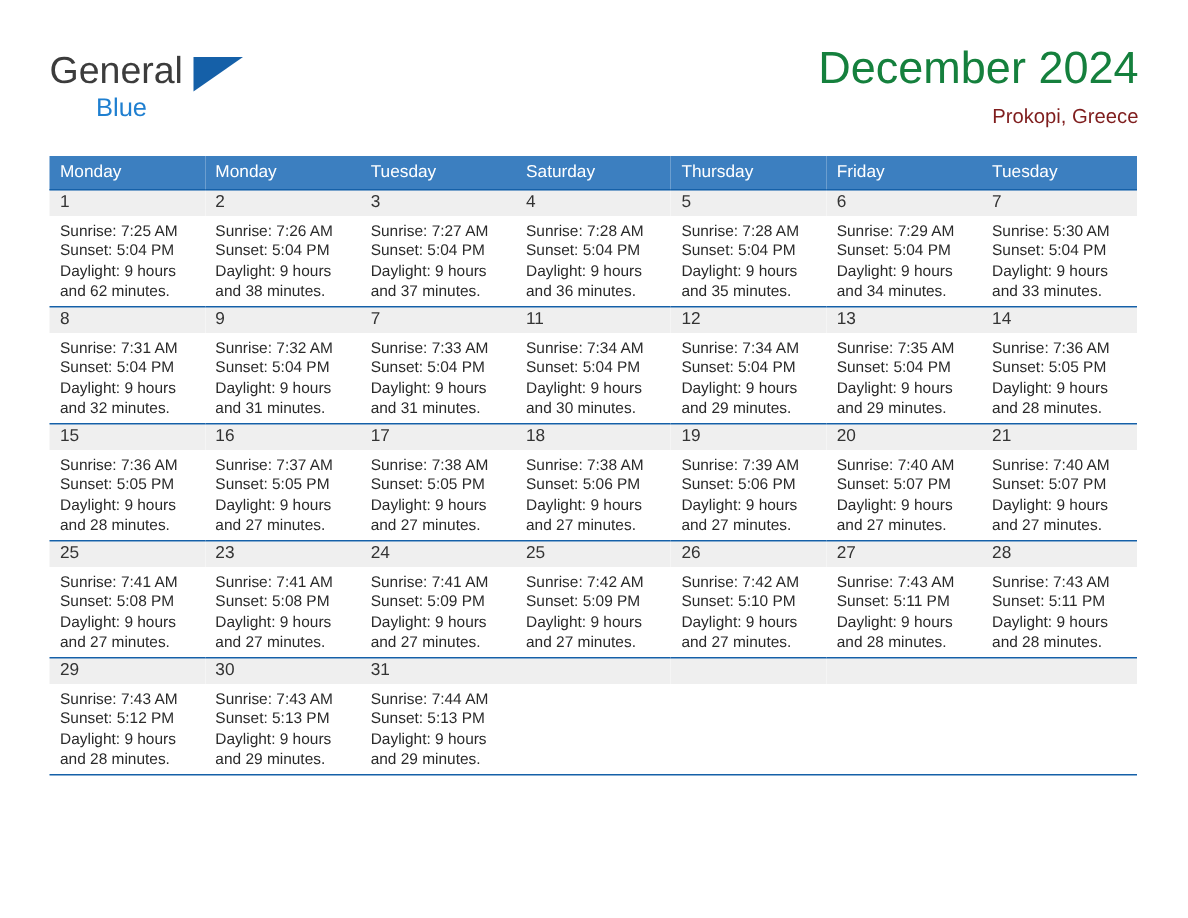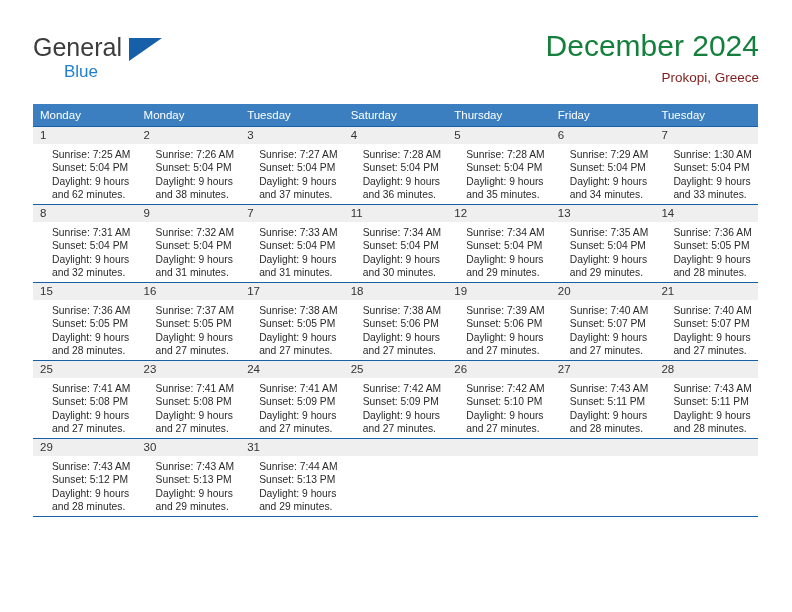--- a/index.html
+++ b/index.html
@@ -116,21 +116,20 @@
     line-height: 17px;
     padding: 0 0 0 7px;
     font-size: 11.5px;
     color: #333333;
   }
   .cell-body {
     padding: 4px 6px 0 7px;
     font-size: 10.3px;
     line-height: 13.4px;
     color: #2a2a2a;
-    margin-left: 12px;
   }
   .cell-body div { white-space: nowrap; }
   td.empty .daynum-band { background: #efefef; }
   .cal-bottom {
     position: absolute;
     left: 33px;
     width: 725px;
     height: 1px;
     background: #1560a8;
   }
@@ -219,21 +218,21 @@
             <div class="cell-body">
               <div>Sunrise: 7:29 AM</div>
               <div>Sunset: 5:04 PM</div>
               <div>Daylight: 9 hours</div>
               <div>and 34 minutes.</div>
             </div>
           </td>
           <td>
             <div class="daynum-band">7</div>
             <div class="cell-body">
-              <div>Sunrise: 1:30 AM</div>
+              <div>Sunrise: 5:30 AM</div>
               <div>Sunset: 5:04 PM</div>
               <div>Daylight: 9 hours</div>
               <div>and 33 minutes.</div>
             </div>
           </td>
         </tr>
         <tr>
           <td>
             <div class="daynum-band">8</div>
             <div class="cell-body">

